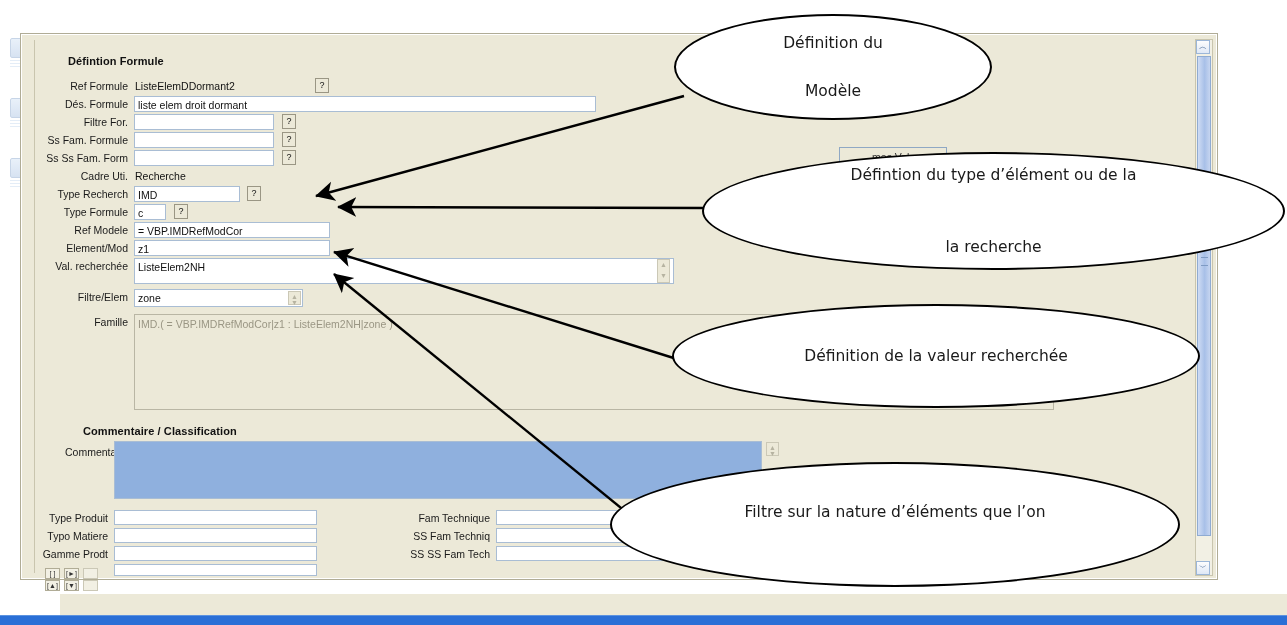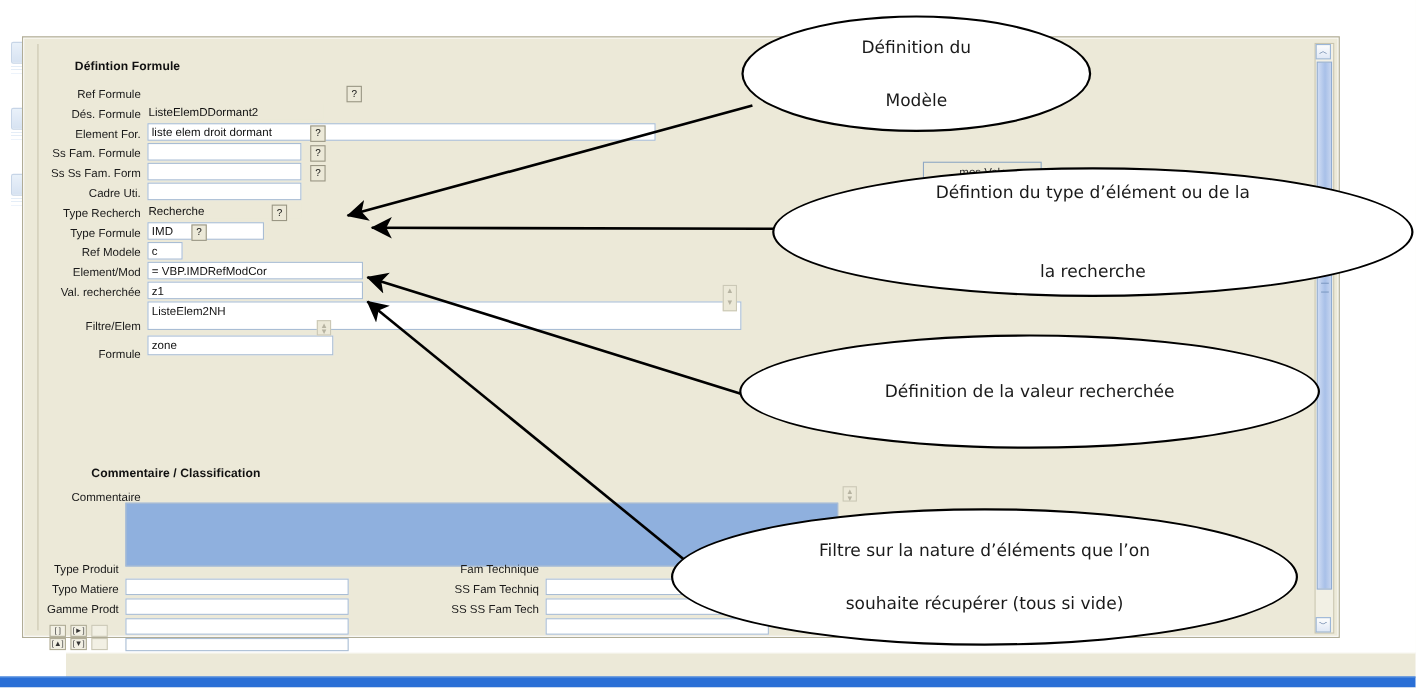--- a/index.html
+++ b/index.html
@@ -44,21 +44,21 @@
 
   
   .sect-title{position:absolute;font-size:11px;font-weight:bold;color:#111;
               letter-spacing:.1px;text-align:center;}
 
   
   .lbl{position:absolute;font-size:10.5px;color:#1a1a1a;text-align:right;
        white-space:nowrap;overflow:hidden;}
   .fld{position:absolute;background:#ffffff;border:1px solid #a9bdd4;
        box-sizing:border-box;font-size:10.5px;color:#111;
-       padding:1px 3px;line-height:14px;white-space:nowrap;overflow:hidden;margin-top:16px;}
+       padding:1px 3px;line-height:14px;white-space:nowrap;overflow:hidden;}
   .fld.flat{background:#ece9d8;border:none;padding-left:1px;}
   .fld.grey{background:#ece9d8;border:1px solid #b9b6a4;color:#9a9684;}
   .fld.sel{background:#8fb0de;border:1px solid #a9bdd4;}
   .helpbtn{position:absolute;width:14px;height:15px;background:#ece9d8;
            border:1px solid #9a9684;box-sizing:border-box;font-size:9px;
            color:#111;text-align:center;line-height:13px;}
   .spin{position:absolute;width:13px;background:#ece9d8;border:1px solid #cbc8b6;
         box-sizing:border-box;}
   .spin i{display:block;height:50%;box-sizing:border-box;color:#b6b3a1;
           font-size:7px;line-height:9px;text-align:center;font-style:normal;}
@@ -109,21 +109,21 @@
 
       <div class="sect-title" style="left:33px;top:15px">Défintion Formule</div>
 
       <div class="lbl" style="left:0px;top:40px;width:93px">Ref Formule</div>
       <div class="fld flat" style="left:99px;top:38px;width:160px;height:15px">ListeElemDDormant2</div>
       <div class="helpbtn" style="left:280px;top:38px">?</div>
 
       <div class="lbl" style="left:0px;top:58px;width:93px">Dés. Formule</div>
       <div class="fld" style="left:99px;top:56px;width:462px;height:16px">liste elem droit dormant</div>
 
-      <div class="lbl" style="left:0px;top:76px;width:93px">Element For.</div>
+      <div class="lbl" style="left:0px;top:76px;width:93px">Filtre For.</div>
       <div class="fld" style="left:99px;top:74px;width:140px;height:16px"></div>
       <div class="helpbtn" style="left:247px;top:74px">?</div>
 
       <div class="lbl" style="left:0px;top:94px;width:93px">Ss Fam. Formule</div>
       <div class="fld" style="left:99px;top:92px;width:140px;height:16px"></div>
       <div class="helpbtn" style="left:247px;top:92px">?</div>
 
       <div class="lbl" style="left:0px;top:112px;width:93px">Ss Ss Fam. Form</div>
       <div class="fld" style="left:99px;top:110px;width:140px;height:16px"></div>
       <div class="helpbtn" style="left:247px;top:110px">?</div>
@@ -152,21 +152,22 @@
         <i>▼</i>
       </div>
 
       <div class="lbl" style="left:0px;top:251px;width:93px">Filtre/Elem</div>
       <div class="fld" style="left:99px;top:249px;width:169px;height:18px">zone</div>
       <div class="spin" style="left:253px;top:251px;height:14px">
         <i>▲</i>
         <i>▼</i>
       </div>
 
-      <div class="lbl" style="left:0px;top:276px;width:93px">Formule</div>
+      <div class="lbl" style="left:0px;top:276px;width:93px">Famille</div>
+      <div class="fld grey" style="left:99px;top:274px;width:920px;height:96px;padding-top:2px">IMD.( = VBP.IMDRefModCor|z1 : ListeElem2NH|zone )</div>
 
       <div class="sect-title" style="left:48px;top:385px">Commentaire / Classification</div>
 
       <div class="lbl" style="left:0px;top:406px;width:93px">Commentaire</div>
       <div class="fld sel" style="left:79px;top:401px;width:648px;height:58px"></div>
       <div class="spin" style="left:731px;top:402px;height:14px">
         <i>▲</i>
         <i>▼</i>
       </div>
 
@@ -249,17 +250,16 @@
     </span>
   </div>
 
   <div class="callout" style="left:672px;top:304px;width:528px;height:104px">
     <span>Définition de la valeur recherchée</span>
   </div>
 
   <div class="callout" style="left:610px;top:462px;width:570px;height:125px">
     <span>
       <span>Filtre sur la nature d’éléments que l’on</span><br>
-      <span>souhaite récupérer (tous si vide)</span>
     </span>
   </div>
 
 </div>
 
 </body></html>

